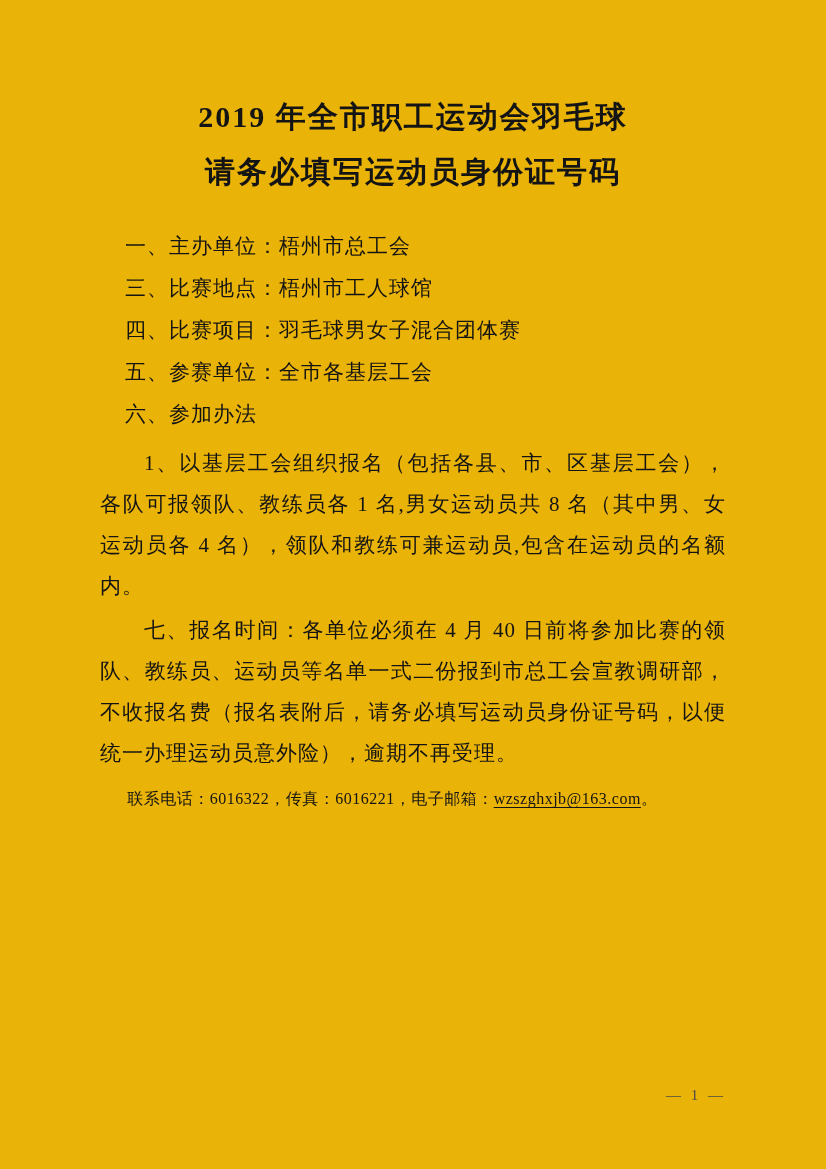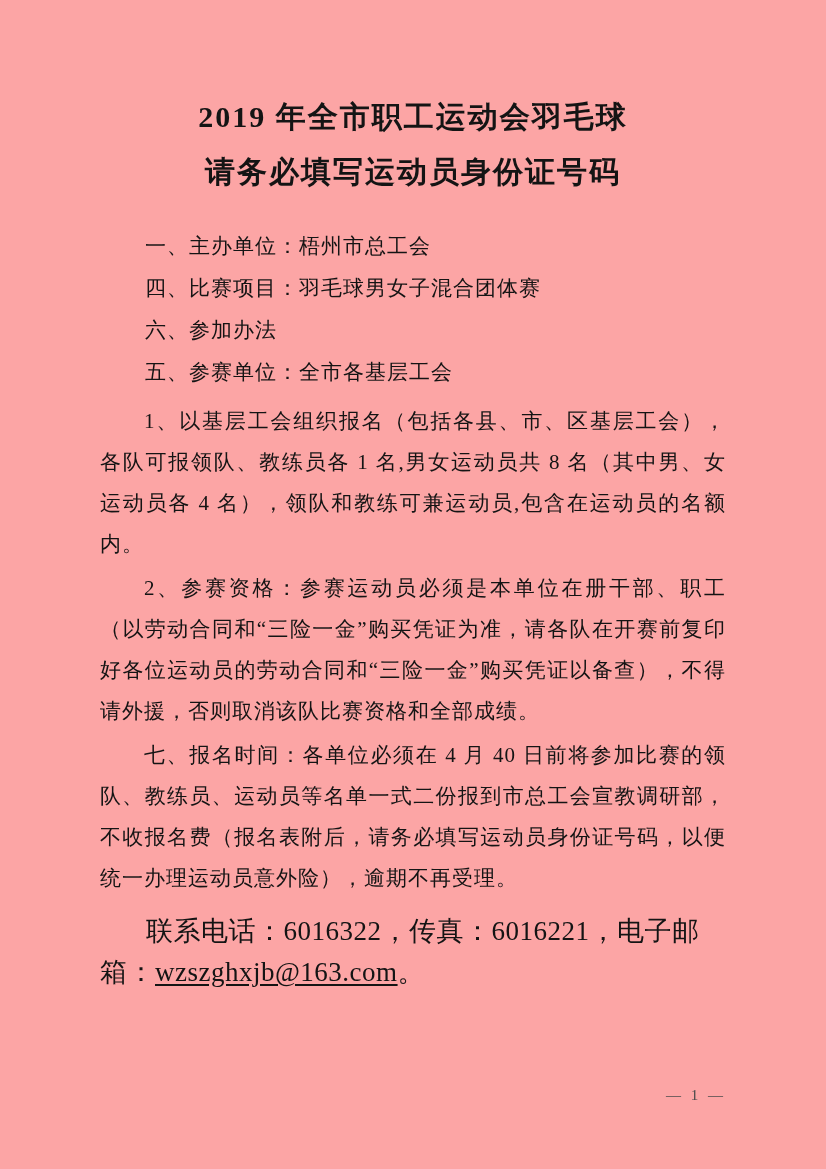--- a/index.html
+++ b/index.html
@@ -6,56 +6,56 @@
     margin: 0;
     padding: 0;
     background: #ffffff;
   }
   .page {
     position: relative;
     width: 826px;
     height: 1169px;
     box-sizing: border-box;
     padding: 89px 100px 0 100px;
-    background: #fca5a5;
+    background: #eab308;
     color: #141414;
     font-family: "Liberation Serif", "DejaVu Serif", serif;
     overflow: hidden;
   }
   .title {
     text-align: center;
     font-size: 30px;
     line-height: 55px;
     font-weight: bold;
     letter-spacing: 2px;
   }
   .info-list {
     margin-top: 26px;
-    margin-left: 45px;
+    margin-left: 25px;
     font-size: 21px;
     line-height: 42px;
     letter-spacing: 1px;
   }
   .info-list .item {
     white-space: nowrap;
   }
   .body-paragraphs {
     margin-top: 8px;
   }
   .para {
     margin: 3px 0 0 0;
     font-size: 21px;
     line-height: 41px;
     text-align: justify;
     text-indent: 2.1em;
     letter-spacing: 1px;
   }
   .contact {
-    margin-top: 12px;
-    font-size: 27px;
+    margin-top: 4px;
+    font-size: 16px;
     line-height: 41px;
     text-indent: 1.7em;
     letter-spacing: 0.5px;
   }
   .email {
     text-decoration: underline;
     text-underline-offset: 3px;
     color: inherit;
   }
   .page-number {
@@ -74,28 +74,28 @@
 
 <div class="page">
 
   <div class="title">
     <div>2019 年全市职工运动会羽毛球</div>
     <div>请务必填写运动员身份证号码</div>
   </div>
 
   <div class="info-list">
     <div class="item">一、主办单位：梧州市总工会</div>
+    <div class="item">三、比赛地点：梧州市工人球馆</div>
     <div class="item">四、比赛项目：羽毛球男女子混合团体赛</div>
+    <div class="item">五、参赛单位：全市各基层工会</div>
     <div class="item">六、参加办法</div>
-    <div class="item">五、参赛单位：全市各基层工会</div>
   </div>
 
   <div class="body-paragraphs">
     <p class="para">1、以基层工会组织报名（包括各县、市、区基层工会），各队可报领队、教练员各 1 名,男女运动员共 8 名（其中男、女运动员各 4 名），领队和教练可兼运动员,包含在运动员的名额内。</p>
-    <p class="para">2、参赛资格：参赛运动员必须是本单位在册干部、职工（以劳动合同和“三险一金”购买凭证为准，请各队在开赛前复印好各位运动员的劳动合同和“三险一金”购买凭证以备查），不得请外援，否则取消该队比赛资格和全部成绩。</p>
     <p class="para">七、报名时间：各单位必须在 4 月 40 日前将参加比赛的领队、教练员、运动员等名单一式二份报到市总工会宣教调研部，不收报名费（报名表附后，请务必填写运动员身份证号码，以便统一办理运动员意外险），逾期不再受理。</p>
   </div>
 
   <div class="contact"><span>联系电话：6016322，传真：6016221，电子邮箱：</span><span class="email">wzszghxjb@163.com</span><span>。</span></div>
 
   <div class="page-number">— 1 —</div>
 
 </div>
 
 </body></html>

